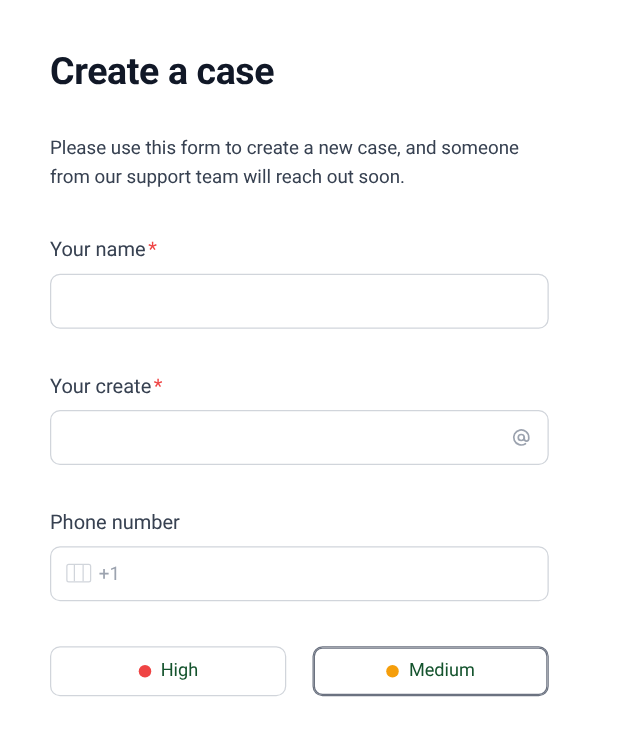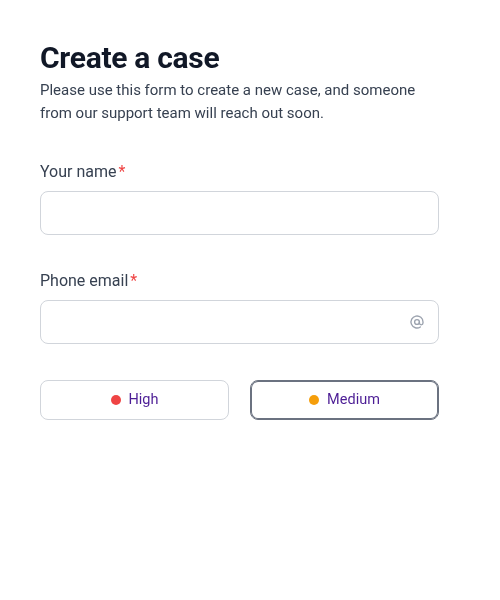--- a/index.html
+++ b/index.html
@@ -14,21 +14,21 @@
   .page {
     padding: 40px 61px 0 40px;
   }
   h1 {
     font-size: 30px;
     font-weight: 700;
     color: #111827;
     letter-spacing: -0.3px;
   }
   .subtitle {
-    margin-top: 4px;
+    margin-top: 32px;
     font-size: 15px;
     line-height: 1.55;
     color: #374151;
   }
   .field {
     margin-top: 36px;
   }
   .field-label {
     font-size: 16px;
     color: #374151;
@@ -104,21 +104,21 @@
     flex: 1;
     height: 40px;
     border: 1px solid #d1d5db;
     border-radius: 8px;
     background: #fff;
     display: flex;
     align-items: center;
     justify-content: center;
     gap: 8px;
     font-size: 14.5px;
-    color: #4c1d95;
+    color: #14532d;
     cursor: pointer;
   }
   .priority-btn.selected {
     border-color: #6b7280;
     box-shadow: 0 0 0 1px #6b7280 inset;
     margin-left: 11px;
   }
   .dot {
     width: 10px;
     height: 10px;
@@ -139,33 +139,45 @@
     <label class="field-label">
       <span>Your name</span><span class="req">*</span>
     </label>
     <div class="control">
       <input type="text" value="" style="">
     </div>
   </div>
 
   <div class="field">
     <label class="field-label">
-      <span>Phone email</span><span class="req">*</span>
+      <span>Your create</span><span class="req">*</span>
     </label>
     <div class="control">
       <input type="text" value="" style="">
       <span class="right-icon">
         <svg width="18" height="18" viewBox="0 0 24 24" fill="none" stroke="currentColor" stroke-width="1.8" stroke-linecap="round" stroke-linejoin="round">
           <circle cx="12" cy="12" r="3.2"></circle>
           <path d="M15.2 12v1.4a2.4 2.4 0 0 0 4.8 0V12a8 8 0 1 0-3.5 6.6"></path>
         </svg>
       </span>
     </div>
   </div>
 
+  <div class="field">
+    <label class="field-label">
+      <span>Phone number</span>
+    </label>
+    <div class="control">
+      <span class="phone-prefix">
+        <span class="flag-placeholder"></span>
+        <span class="dial">+1</span>
+      </span>
+      <input type="text" value="" style="">
+    </div>
+  </div>
 
   <div class="field">
     <div class="priority-row">
       <div class="priority-btn">
         <span class="dot red"></span>
         <span>High</span>
       </div>
       <div class="priority-btn selected">
         <span class="dot yellow"></span>
         <span>Medium</span>

